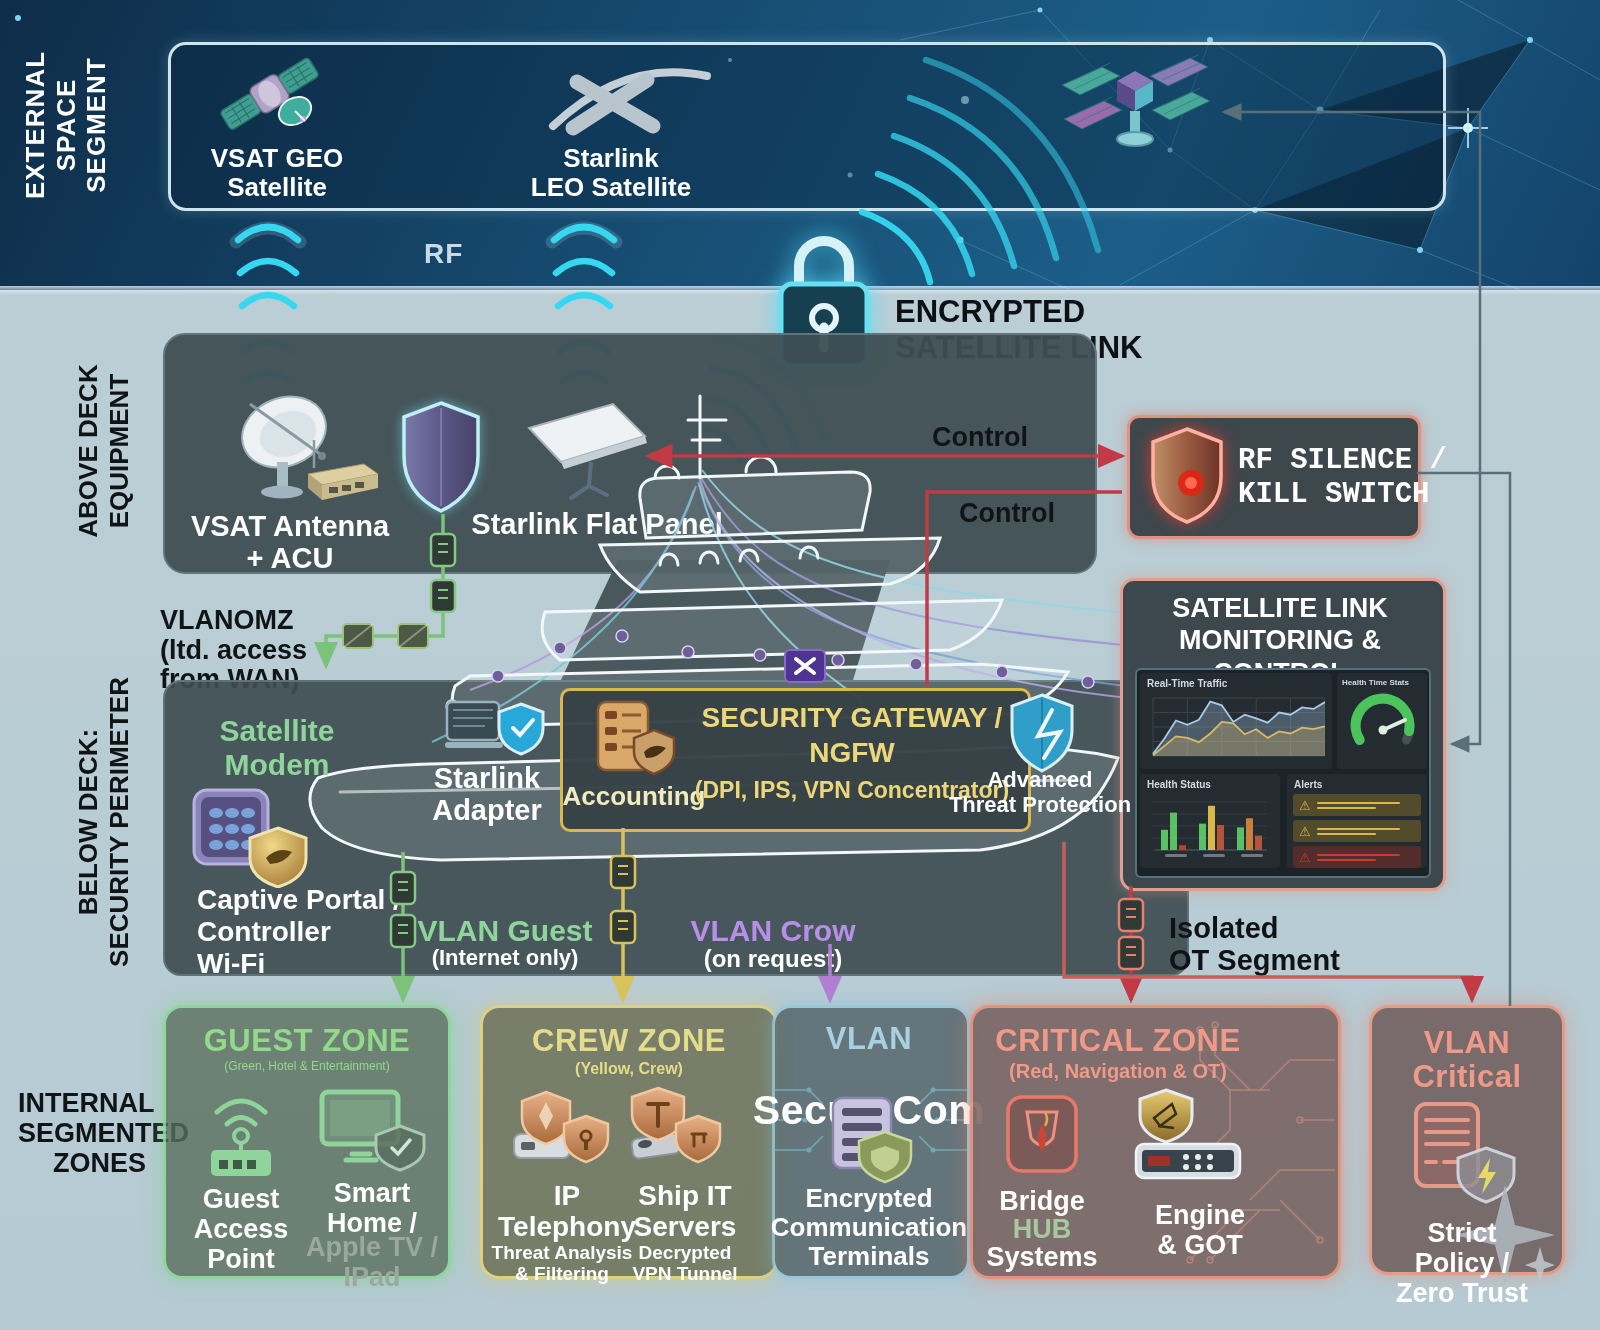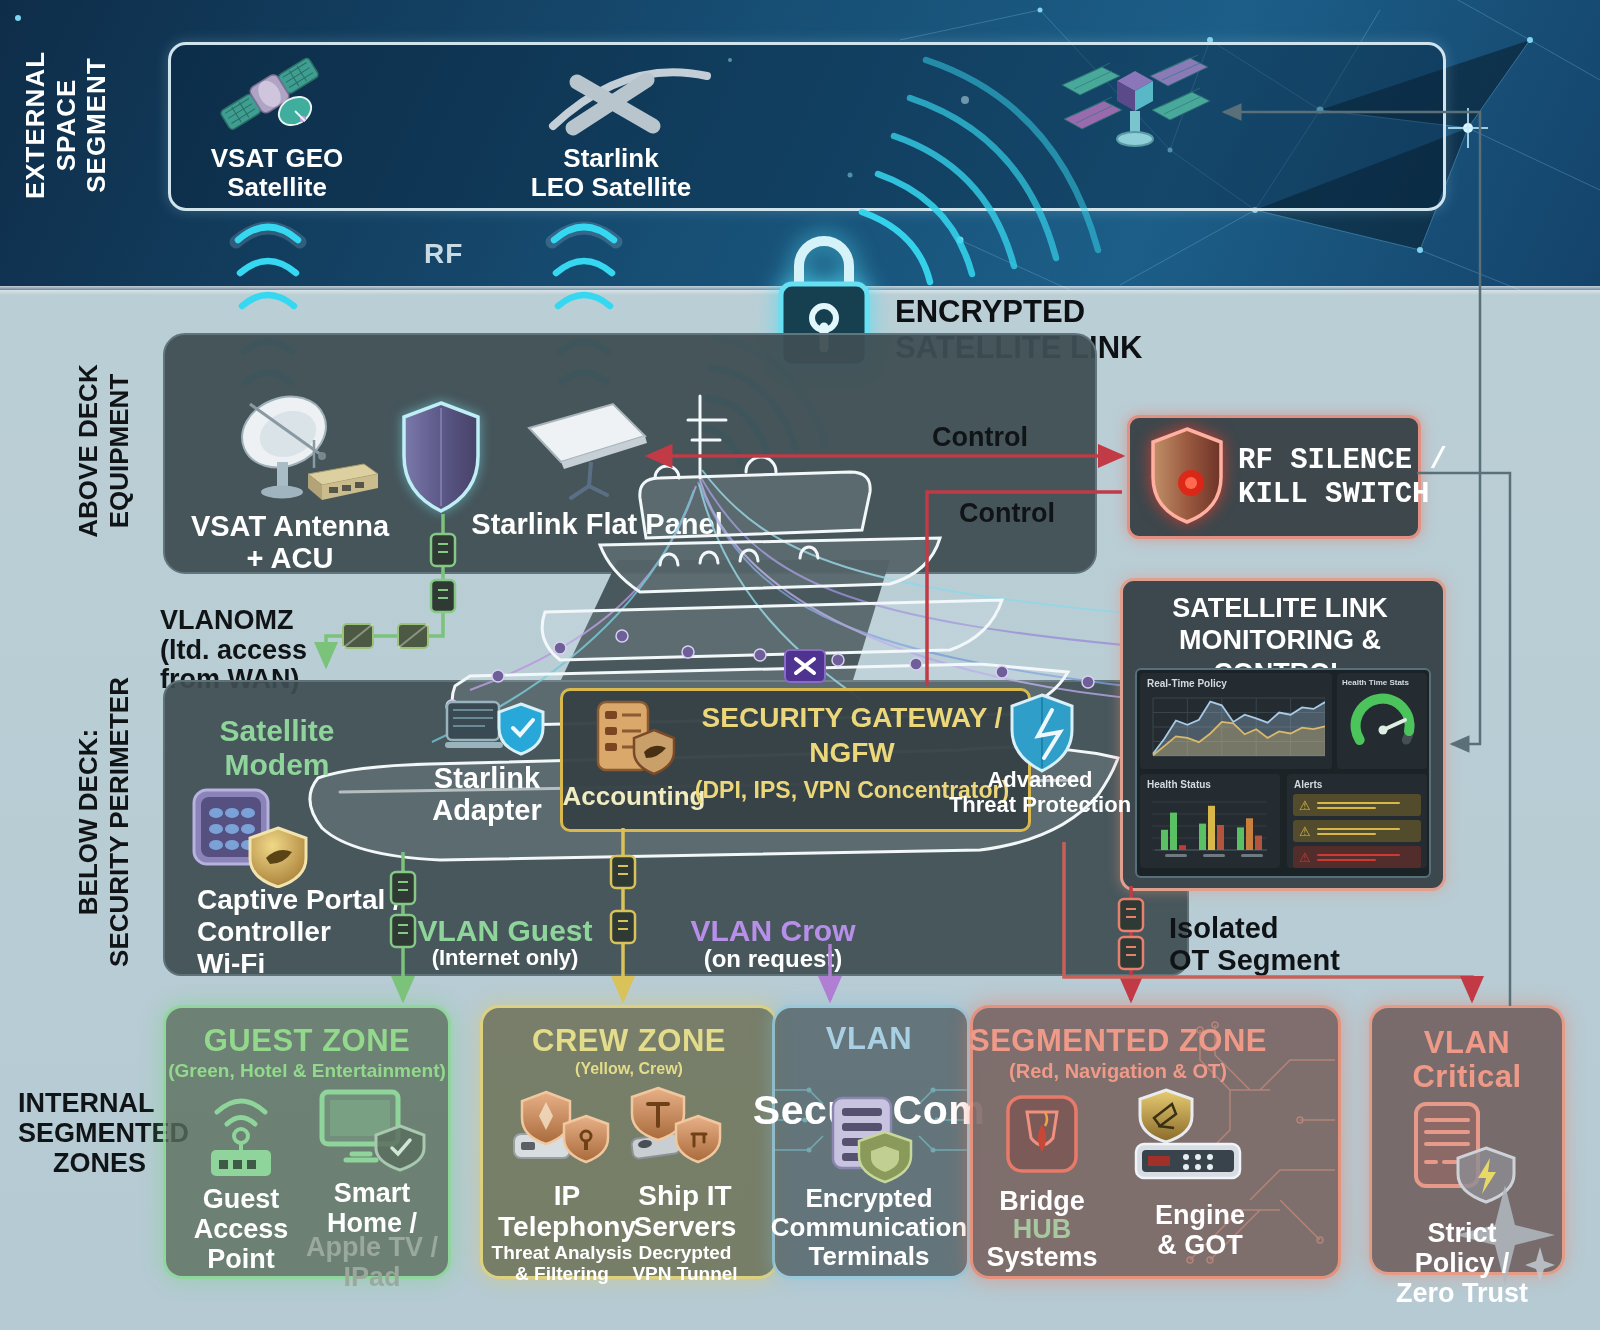--- a/index.html
+++ b/index.html
@@ -343,21 +343,21 @@
   <div class="lbl ctr w" style="left:773px;top:946px;font-size:24px;font-weight:bold;z-index:5;">(on request)</div>
 
   <div class="panel" style="left:1120px;top:578px;width:320px;height:307px;background:#3c484d;
               border:3px solid #dfa08f;border-radius:14px;box-shadow:0 0 14px rgba(224,150,130,.5);z-index:4;"></div>
   <div class="lbl ctr w b" style="left:1280px;top:592px;font-size:27px;line-height:1.2;z-index:5;">SATELLITE LINK
 MONITORING &amp; CONTROL</div>
   <div class="abs" style="left:1135px;top:668px;width:292px;height:206px;background:#1c2327;
               border:2px solid #55707a;border-radius:6px;z-index:5;"></div>
 
   <div class="abs" style="left:1140px;top:673px;width:192px;height:96px;background:#252c31;border-radius:4px;z-index:6;"></div>
-  <div class="dash-title" style="left:1147px;top:678px;z-index:7;">Real-Time Policy</div>
+  <div class="dash-title" style="left:1147px;top:678px;z-index:7;">Real-Time Traffic</div>
   <svg id="traffic-svg" class="abs" style="left:1147px;top:694px;z-index:7;" width="178" height="68" viewBox="0 0 178 68">
       <g stroke="#39444b" stroke-width="1">
         <line x1="6" y1="4" x2="178" y2="4"></line>
         <line x1="6" y1="18.5" x2="178" y2="18.5"></line>
         <line x1="6" y1="33" x2="178" y2="33"></line>
         <line x1="6" y1="47.5" x2="178" y2="47.5"></line>
         <line x1="6" y1="62" x2="178" y2="62"></line>
         <line x1="6" y1="4" x2="6" y2="62"></line>
         <line x1="40.4" y1="4" x2="40.4" y2="62"></line>
         <line x1="74.8" y1="4" x2="74.8" y2="62"></line>
@@ -489,21 +489,21 @@
     </g>
   </svg>
 
   <div class="lbl blk b" style="left:18px;top:1088px;width:128px;font-size:27px;text-align:right;">INTERNAL
 SEGMENTED
 ZONES</div>
 
   <div class="zone" style="left:166px;top:1008px;width:282px;height:268px;background:rgba(90,110,92,.80);
               box-shadow:0 0 0 3px rgba(140,215,150,.85),0 0 20px 5px rgba(120,210,130,.45);"></div>
   <div class="lbl ctr ztitle" style="left:307px;top:1024px;font-size:31px;color:#93d98c;">GUEST ZONE</div>
-  <div class="lbl ctr" style="left:307px;top:1060px;font-size:19px;color:#93d98c;font-weight:bold;">(Green, Hotel &amp; Entertainment)</div>
+  <div class="lbl ctr" style="left:307px;top:1060px;font-size:12px;color:#93d98c;font-weight:normal;">(Green, Hotel &amp; Entertainment)</div>
   <svg class="abs" style="left:195px;top:1086px;" width="92" height="92" viewBox="0 0 92 92">
     <g fill="none" stroke="#8fd49a" stroke-width="5" stroke-linecap="round">
       <path d="M22,26 Q46,4 70,26"></path>
         <path d="M32,38 Q46,25 60,38"></path>
     </g>
     <circle cx="46" cy="50" r="7" fill="none" stroke="#8fd49a" stroke-width="4"></circle>
     <line x1="46" y1="57" x2="46" y2="64" stroke="#8fd49a" stroke-width="4"></line>
     <rect x="16" y="64" width="60" height="26" rx="5" fill="#8fd49a"></rect>
     <g fill="#3f5a46">
         <rect x="24" y="74" width="9" height="9"></rect>
@@ -603,21 +603,21 @@
     <g fill="none" stroke="#e89a86" stroke-width="1.5">
       <circle cx="20" cy="10" r="3"></circle>
         <circle cx="35" cy="5" r="3"></circle>
         <circle cx="120" cy="100" r="3"></circle>
       <circle cx="10" cy="240" r="3"></circle>
         <circle cx="30" cy="240" r="3"></circle>
         <circle cx="140" cy="220" r="3"></circle>
         <circle cx="20" cy="140" r="3"></circle>
     </g>
   </svg>
-  <div class="lbl ctr ztitle" style="left:1118px;top:1024px;font-size:31px;color:#ef9a88;">SEGMENTED ZONE</div>
+  <div class="lbl ctr ztitle" style="left:1118px;top:1024px;font-size:31px;color:#ef9a88;">CRITICAL ZONE</div>
   <div class="lbl ctr" style="left:1118px;top:1060px;font-size:20px;color:#ef9a88;font-weight:bold;">(Red, Navigation &amp; OT)</div>
   <svg class="abs" style="left:1005px;top:1094px;" width="74" height="80" viewBox="0 0 74 80">
     <rect x="3" y="3" width="68" height="74" rx="14" fill="rgba(120,45,40,.3)" stroke="#e87a6a" stroke-width="3.5"></rect>
     <path d="M22,18 H52 L48,44 Q37,58 26,44 Z" fill="none" stroke="#f09080" stroke-width="3"></path>
     <path d="M37,30 Q45,44 37,58 Q29,44 37,30 Z" fill="#c84838"></path>
     <path d="M40,18 Q44,26 40,32" stroke="#f0a048" stroke-width="2.5" fill="none"></path>
   </svg>
   <svg class="abs" style="left:1128px;top:1088px;" width="120" height="96" viewBox="0 0 120 96">
     <defs>
         <linearGradient id="gold1" x1="0" y1="0" x2="0" y2="1">

